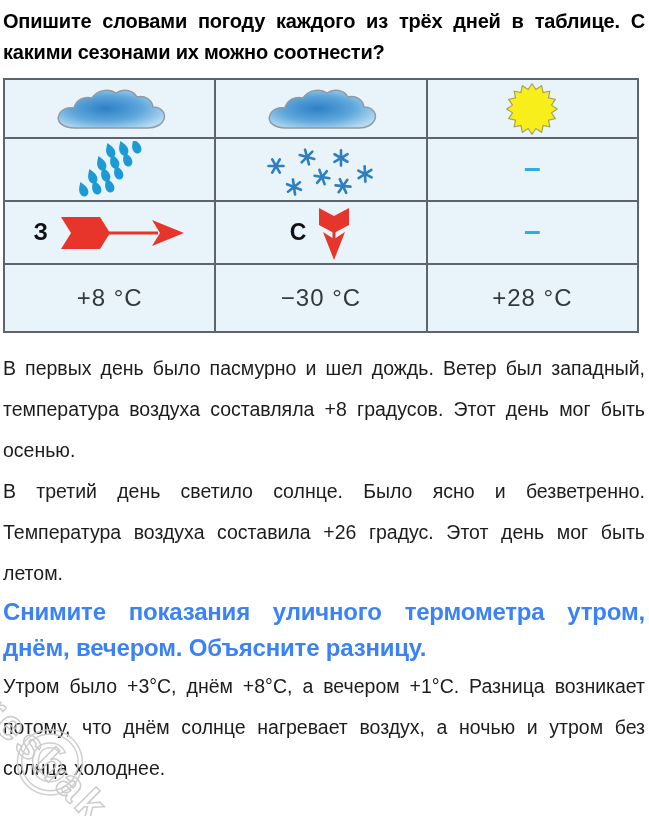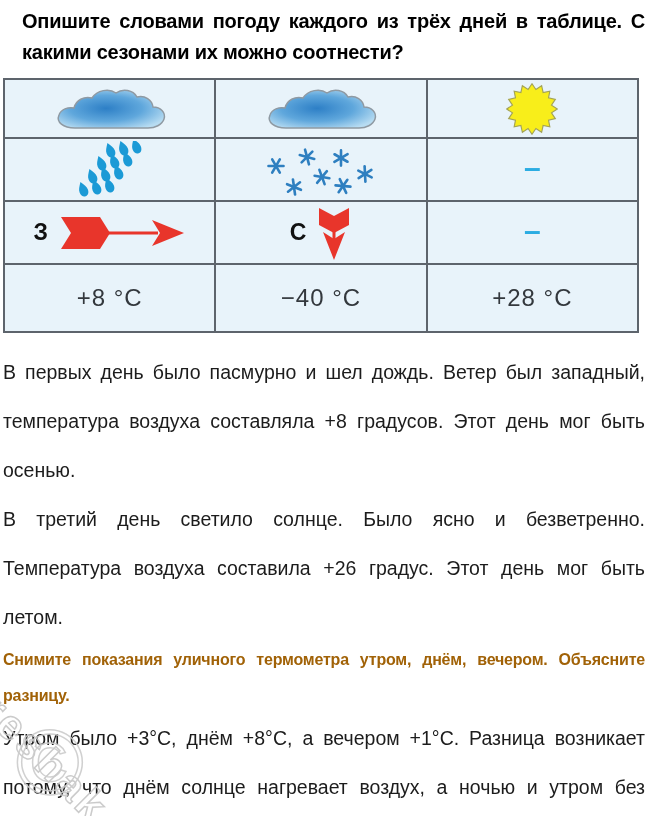--- a/index.html
+++ b/index.html
@@ -13,36 +13,35 @@
   }
   
   .question {
     font-size:20px;
     font-weight:bold;
     line-height:31px;
     text-align:justify;
     color:#000;
     padding:6px 4px 0 3px;
     letter-spacing:-0.2px;
-    margin-left:19px;
   }
   .content { margin:15px 4px 0 3px; }
   .answer {
     font-size:19.5px;
-    line-height:49px;
+    line-height:41px;
     text-align:justify;
     color:#1c1c1c;
     word-spacing:1px;
   }
   .question2 {
-    font-size:16px;
+    font-size:24px;
     font-weight:bold;
     line-height:36px;
     text-align:justify;
-    color:#a16207;
+    color:#3b82f6;
     letter-spacing:-0.2px;
   }
   
   table.weather {
     border-collapse:collapse;
     table-layout:fixed;
     width:636px;
     margin:10px 0 0 3px;
   }
   table.weather td {
@@ -227,21 +226,21 @@
     <td>
       <span class="dash-text">–</span>
     </td>
   </tr>
 
   <tr class="row-temp">
     <td>
       <span class="temp-value">+8 °C</span>
     </td>
     <td>
-      <span class="temp-value">−40 °C</span>
+      <span class="temp-value">−30 °C</span>
     </td>
     <td>
       <span class="temp-value">+28 °C</span>
     </td>
   </tr>
 </tbody>
   </table>
 
 <div class="content">
   <p class="answer">В первых день было пасмурно и шел дождь. Ветер был западный, температура воздуха составляла +8 градусов. Этот день мог быть осенью.</p>

